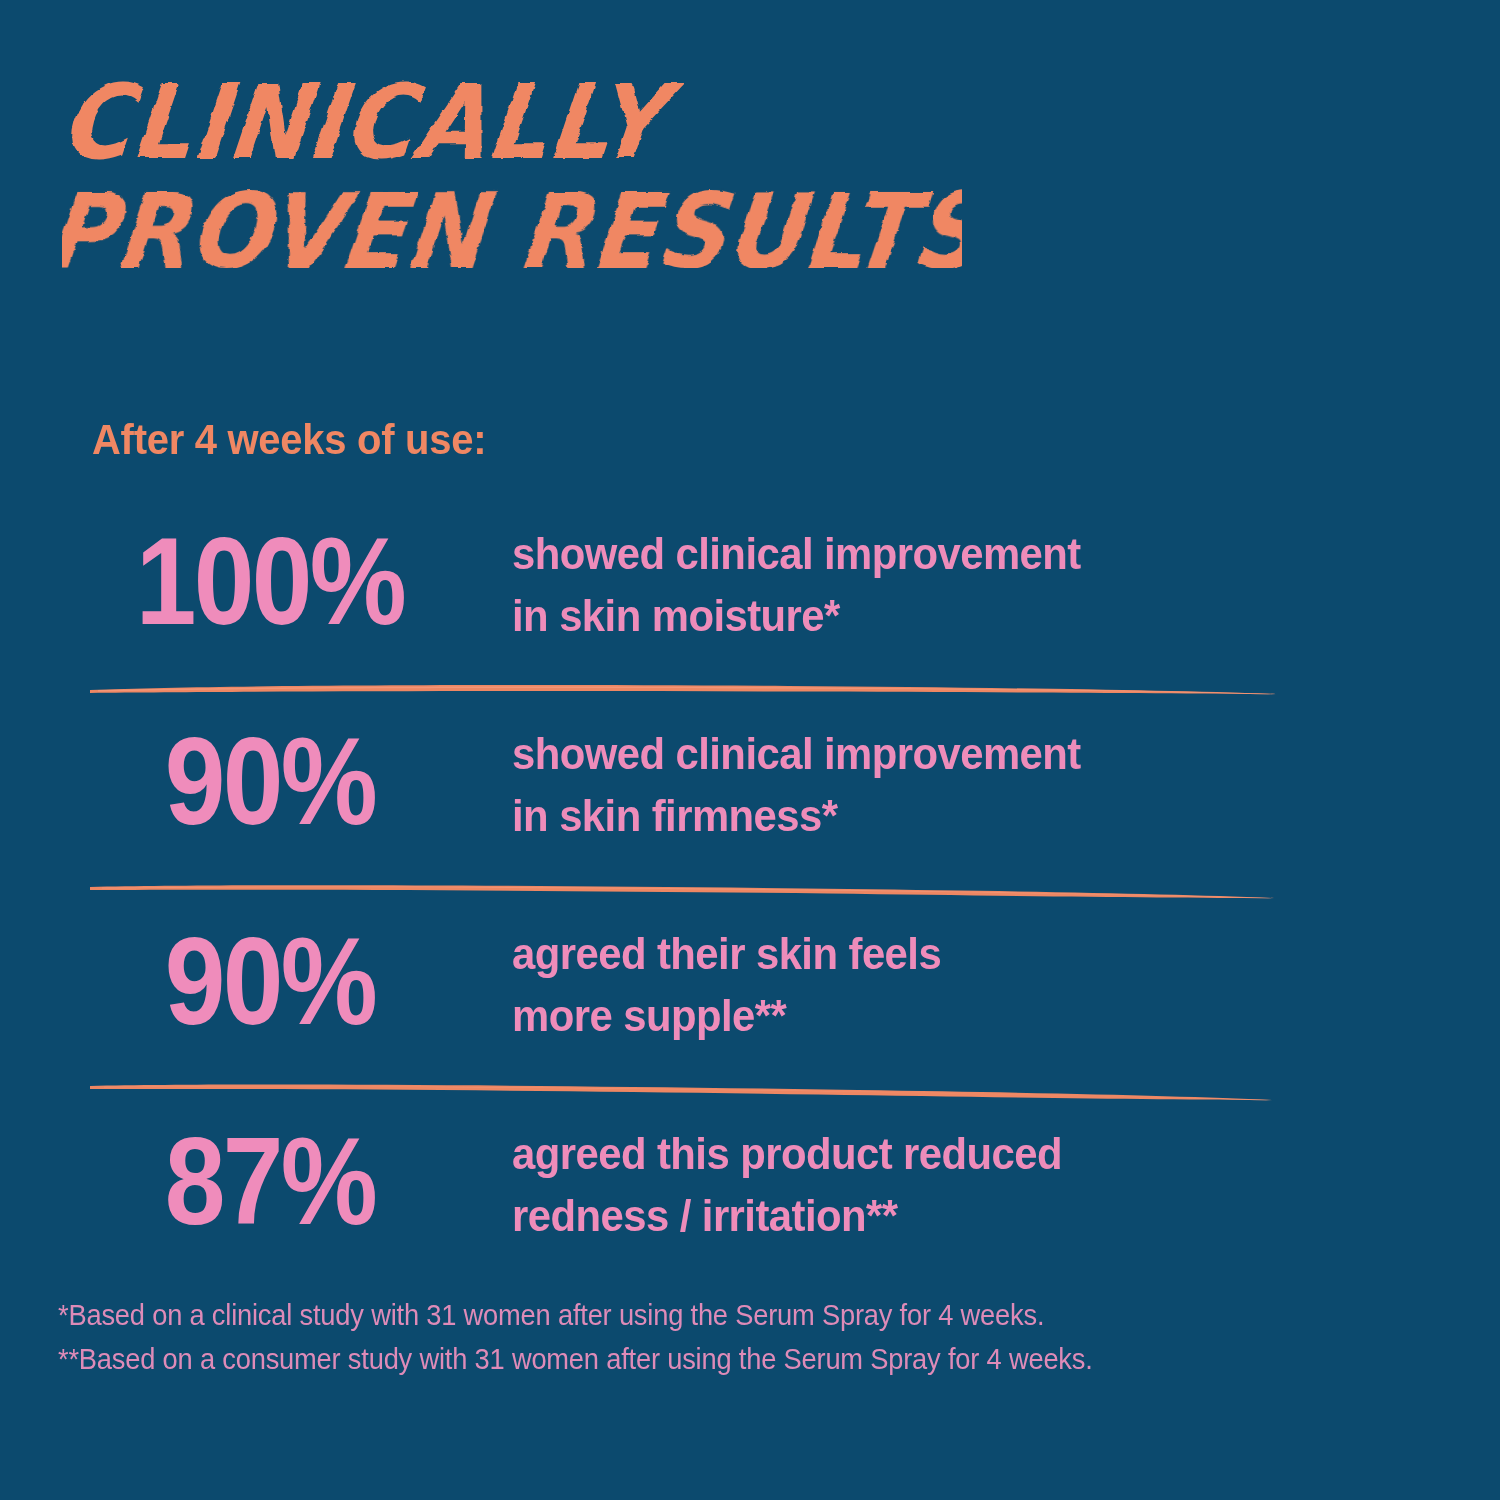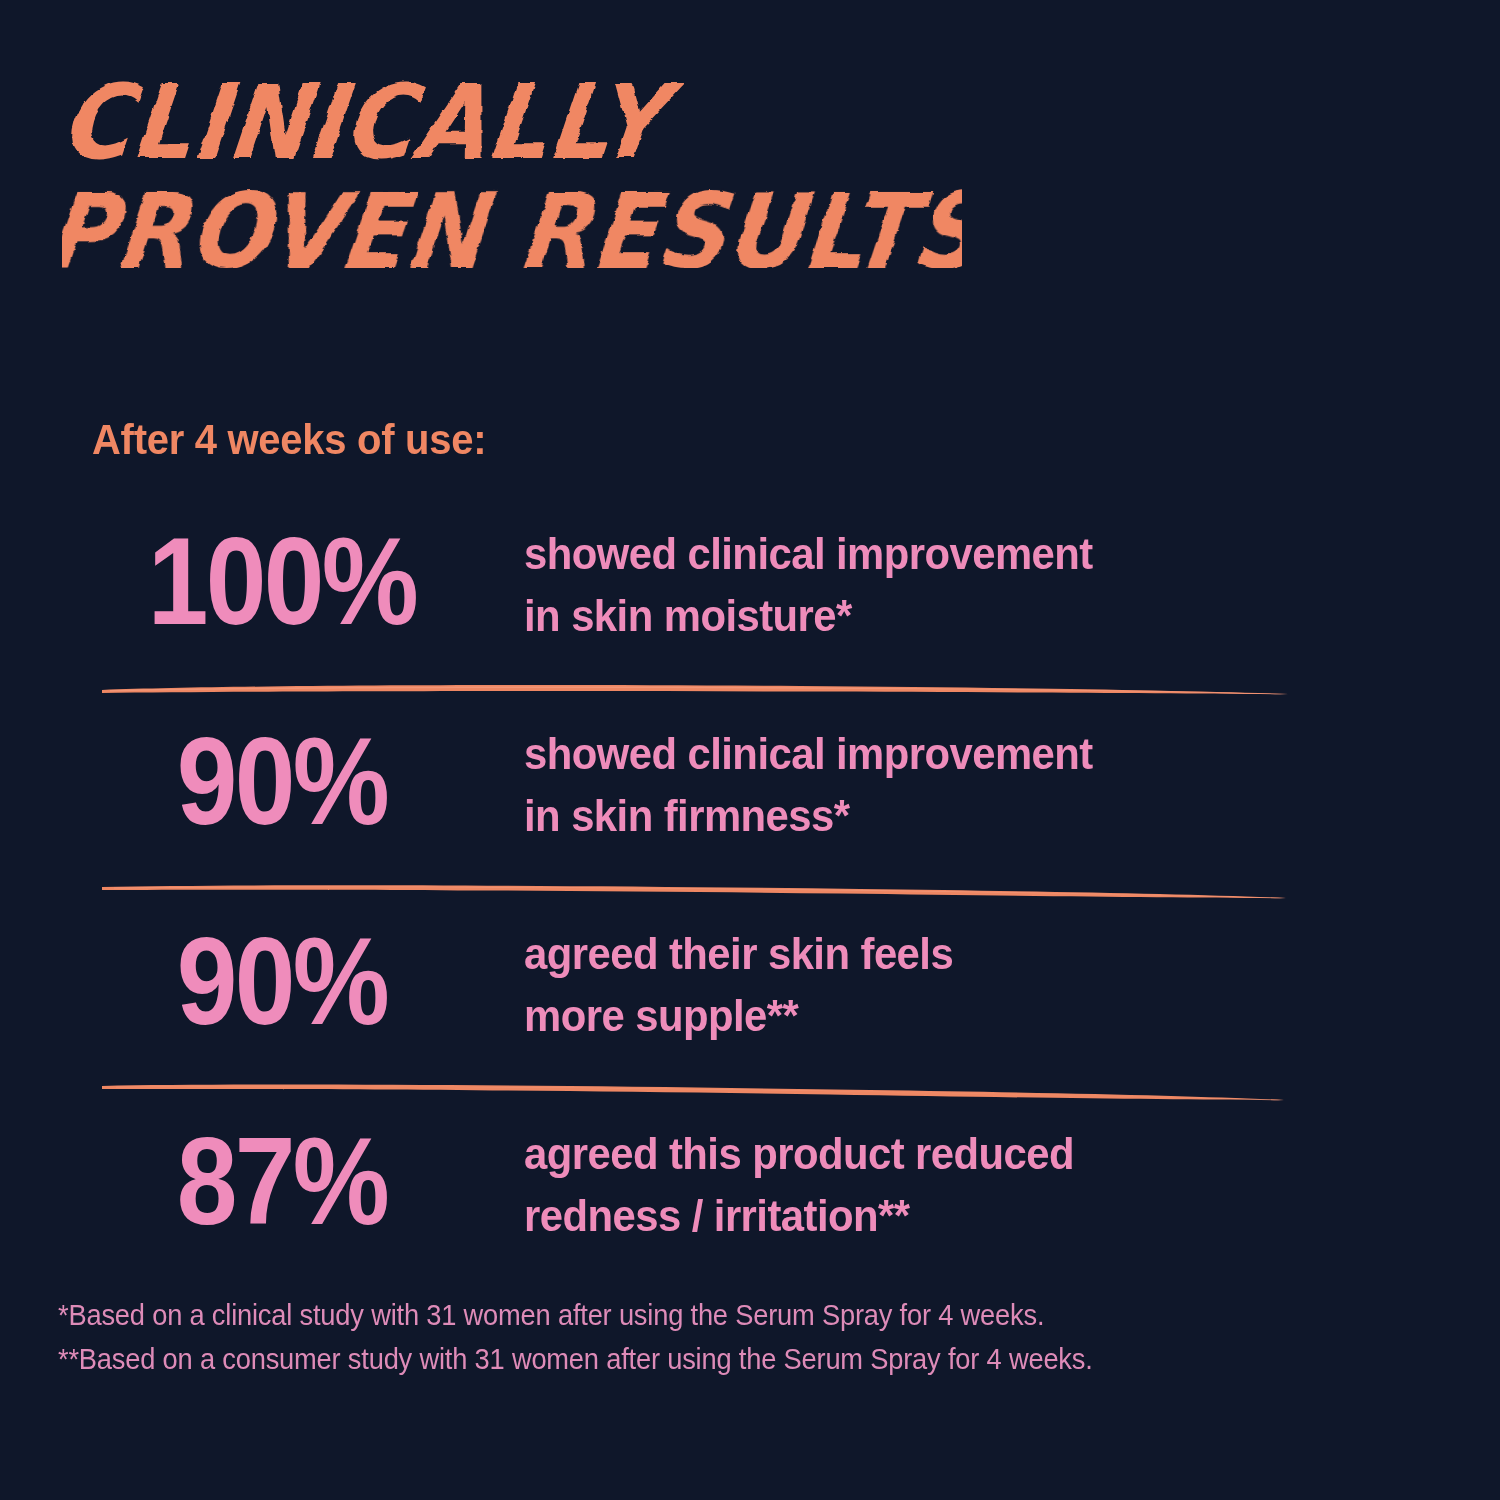--- a/index.html
+++ b/index.html
@@ -11,21 +11,21 @@
     width: 1500px;
     height: 1500px;
     overflow: hidden;
     font-family: "Liberation Sans", sans-serif;
   }
 
   #card {
     position: relative;
     width: 1500px;
     height: 1500px;
-    background: #0f172a;
+    background: #0c4a6e;
     overflow: hidden;
   }
 
   
   #headline {
     position: absolute;
     left: 62px;
     top: 48px;
     width: 900px;
     height: 220px;
@@ -51,21 +51,21 @@
     color: #f08763;
     letter-spacing: -0.3px;
     transform: scaleX(0.93);
     transform-origin: left center;
     white-space: nowrap;
   }
 
   
   #stats {
     position: absolute;
-    left: 12px;
+    left: 0;
     top: 505px;
     width: 1252px;
     text-decoration: underline;
   }
 
   .stat-row {
     position: relative;
     height: 200px;
     width: 1500px;
   }

